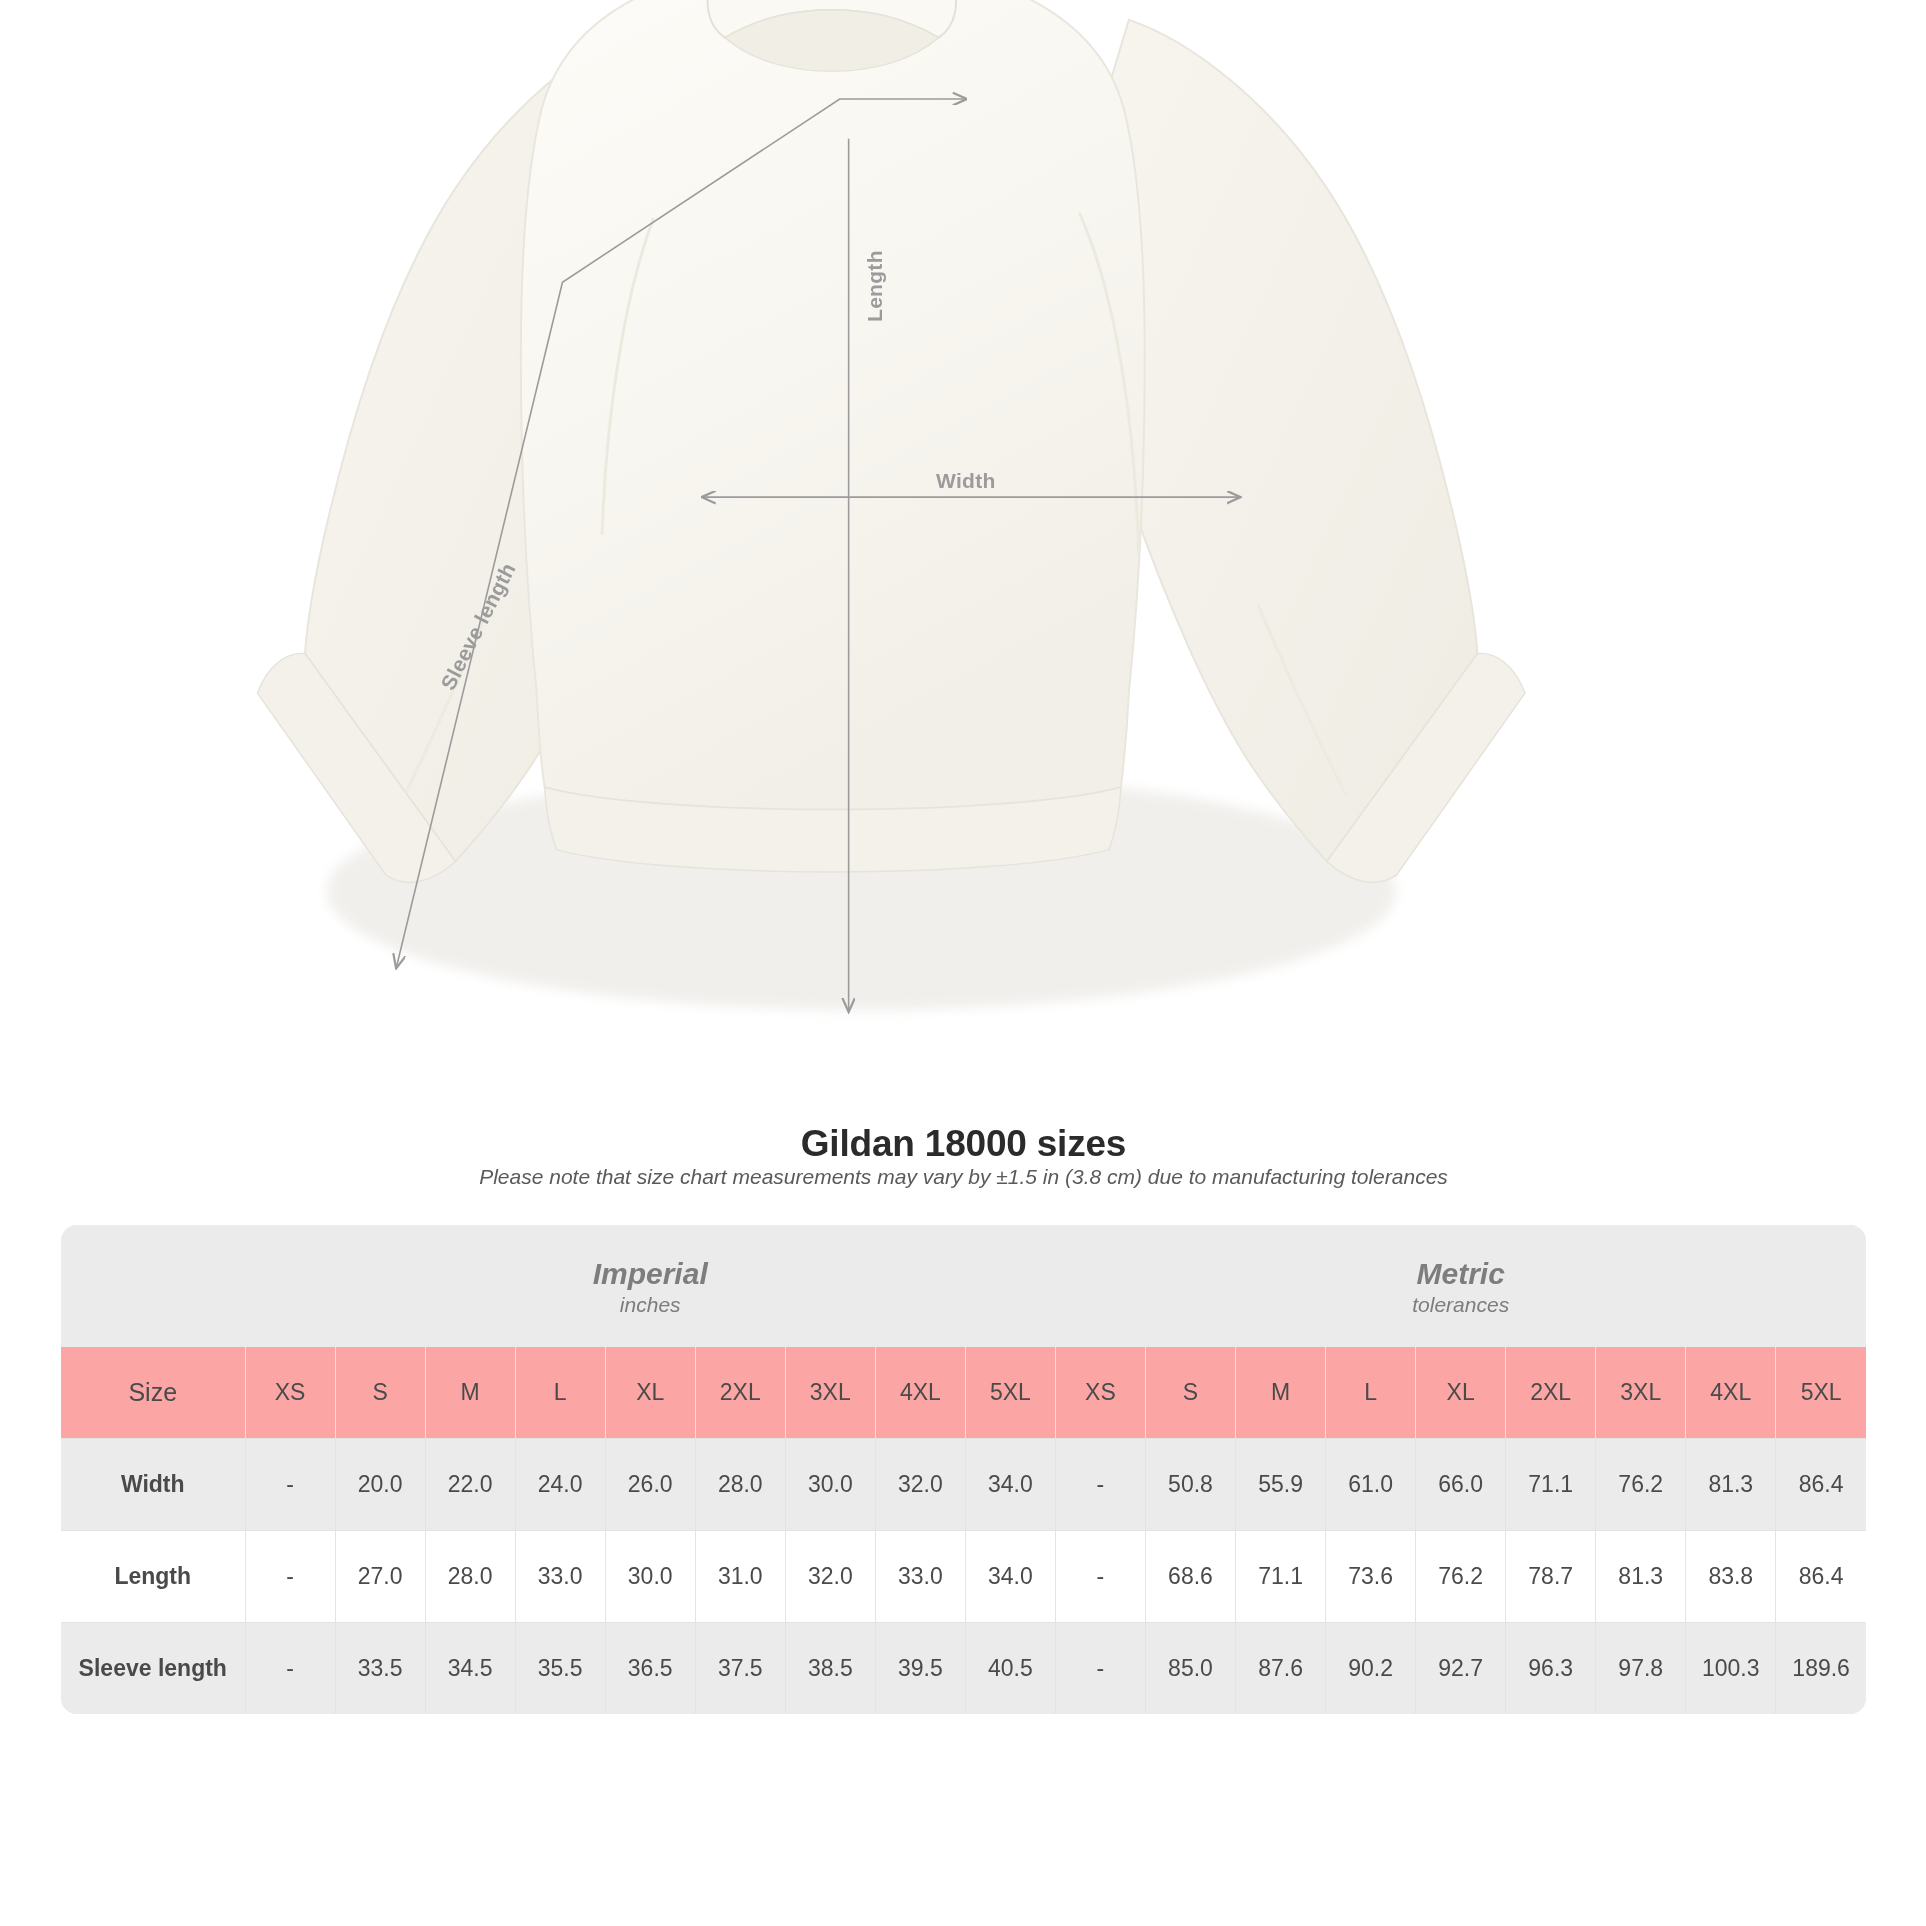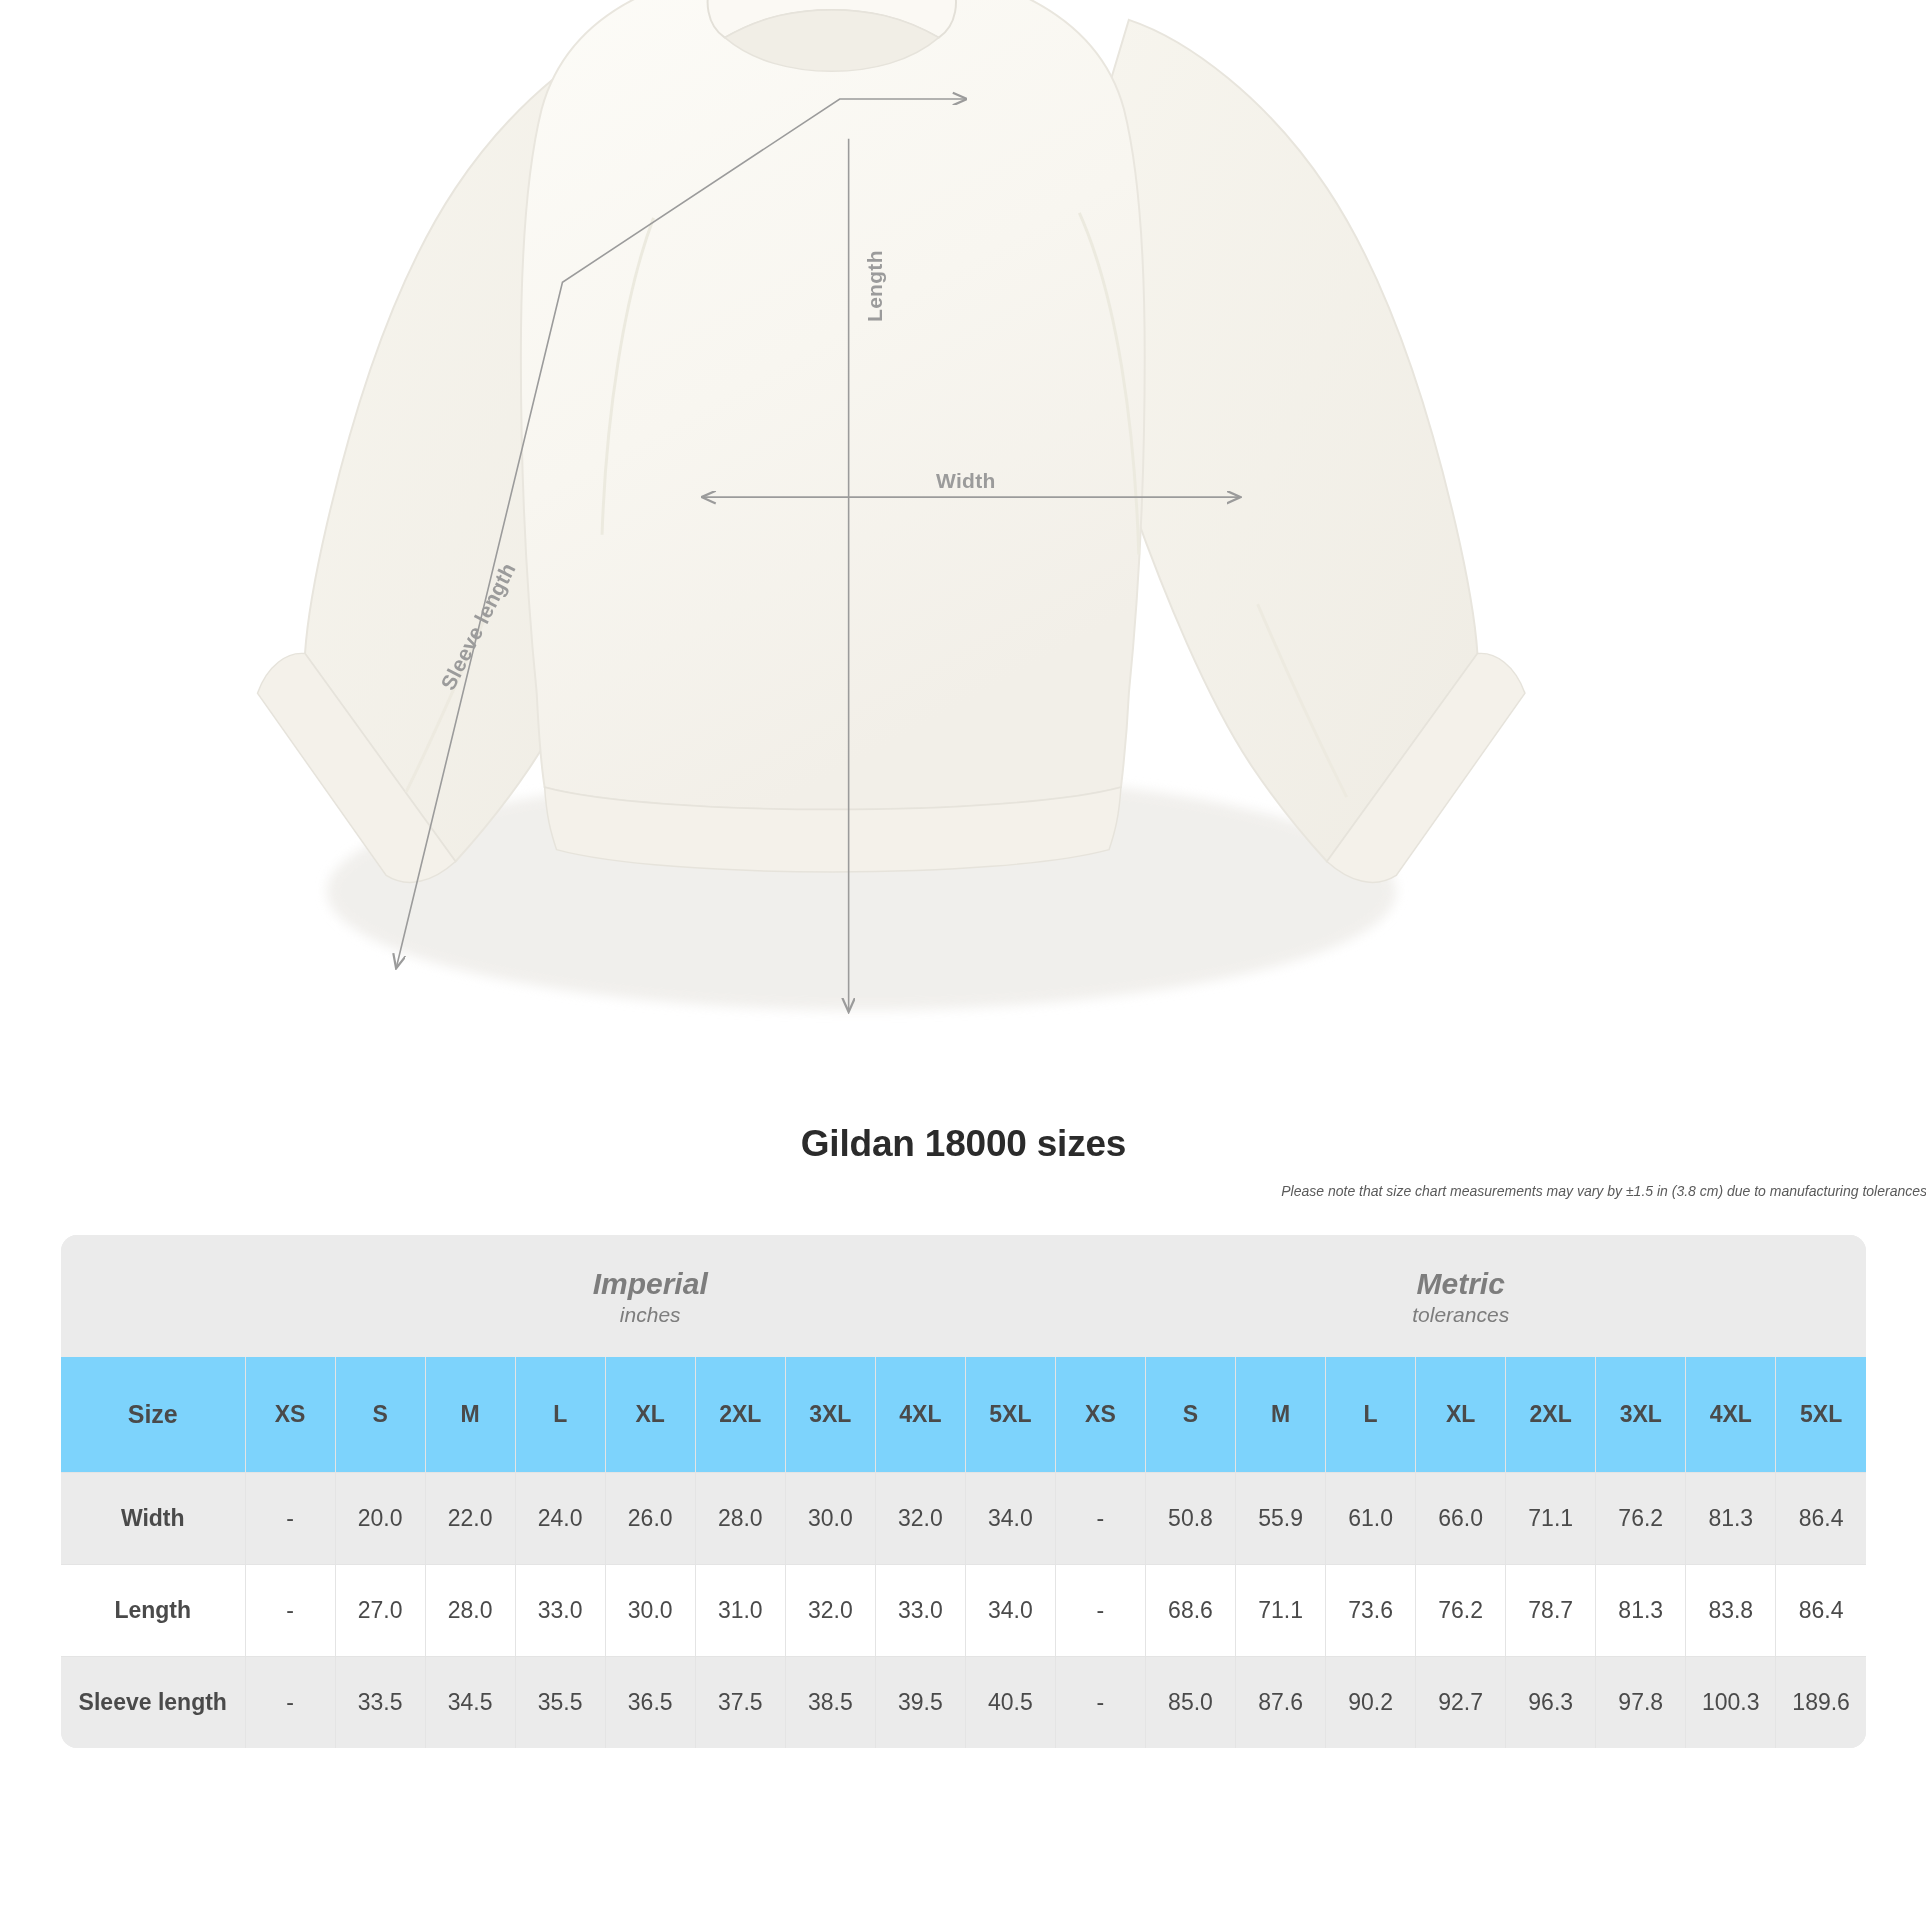--- a/index.html
+++ b/index.html
@@ -65,25 +65,23 @@
     text-align: center;
     margin-top: 4px;
   }
   .chart-title {
     font-size: 37px;
     font-weight: bold;
     color: #2b2b2b;
     letter-spacing: -0.2px;
   }
   .chart-note {
-    font-size: 14px;
+    font-size: 21px;
     font-style: italic;
     color: #5a5a5a;
-    margin-top: 18px;
-    text-align: right;
   }
 
   
   .table-wrap {
     margin: 36px 61px 0 61px;
     border-radius: 16px;
     overflow: hidden;
     background: #ebebeb;
   }
   table.size-table {
@@ -110,23 +108,23 @@
     color: #7d7d7d;
     line-height: 1.25;
   }
   .unit-sub {
     font-size: 21px;
     font-style: italic;
     color: #7d7d7d;
     font-weight: normal;
   }
   .hdr-row th {
-    height: 115px;
-    background: #7dd3fc;
-    font-weight: bold;
+    height: 91px;
+    background: #fca5a5;
+    font-weight: normal;
     font-size: 24px;
     color: #4a4a4a;
     border-right: 1px solid #e4e4e4;
   }
   .hdr-row th:last-child { border-right: none; }
   .hdr-row th.rowlabel { font-size: 25px; }
 
   .data-row td {
     height: 91px;
     border-right: 1px solid #e4e4e4;

